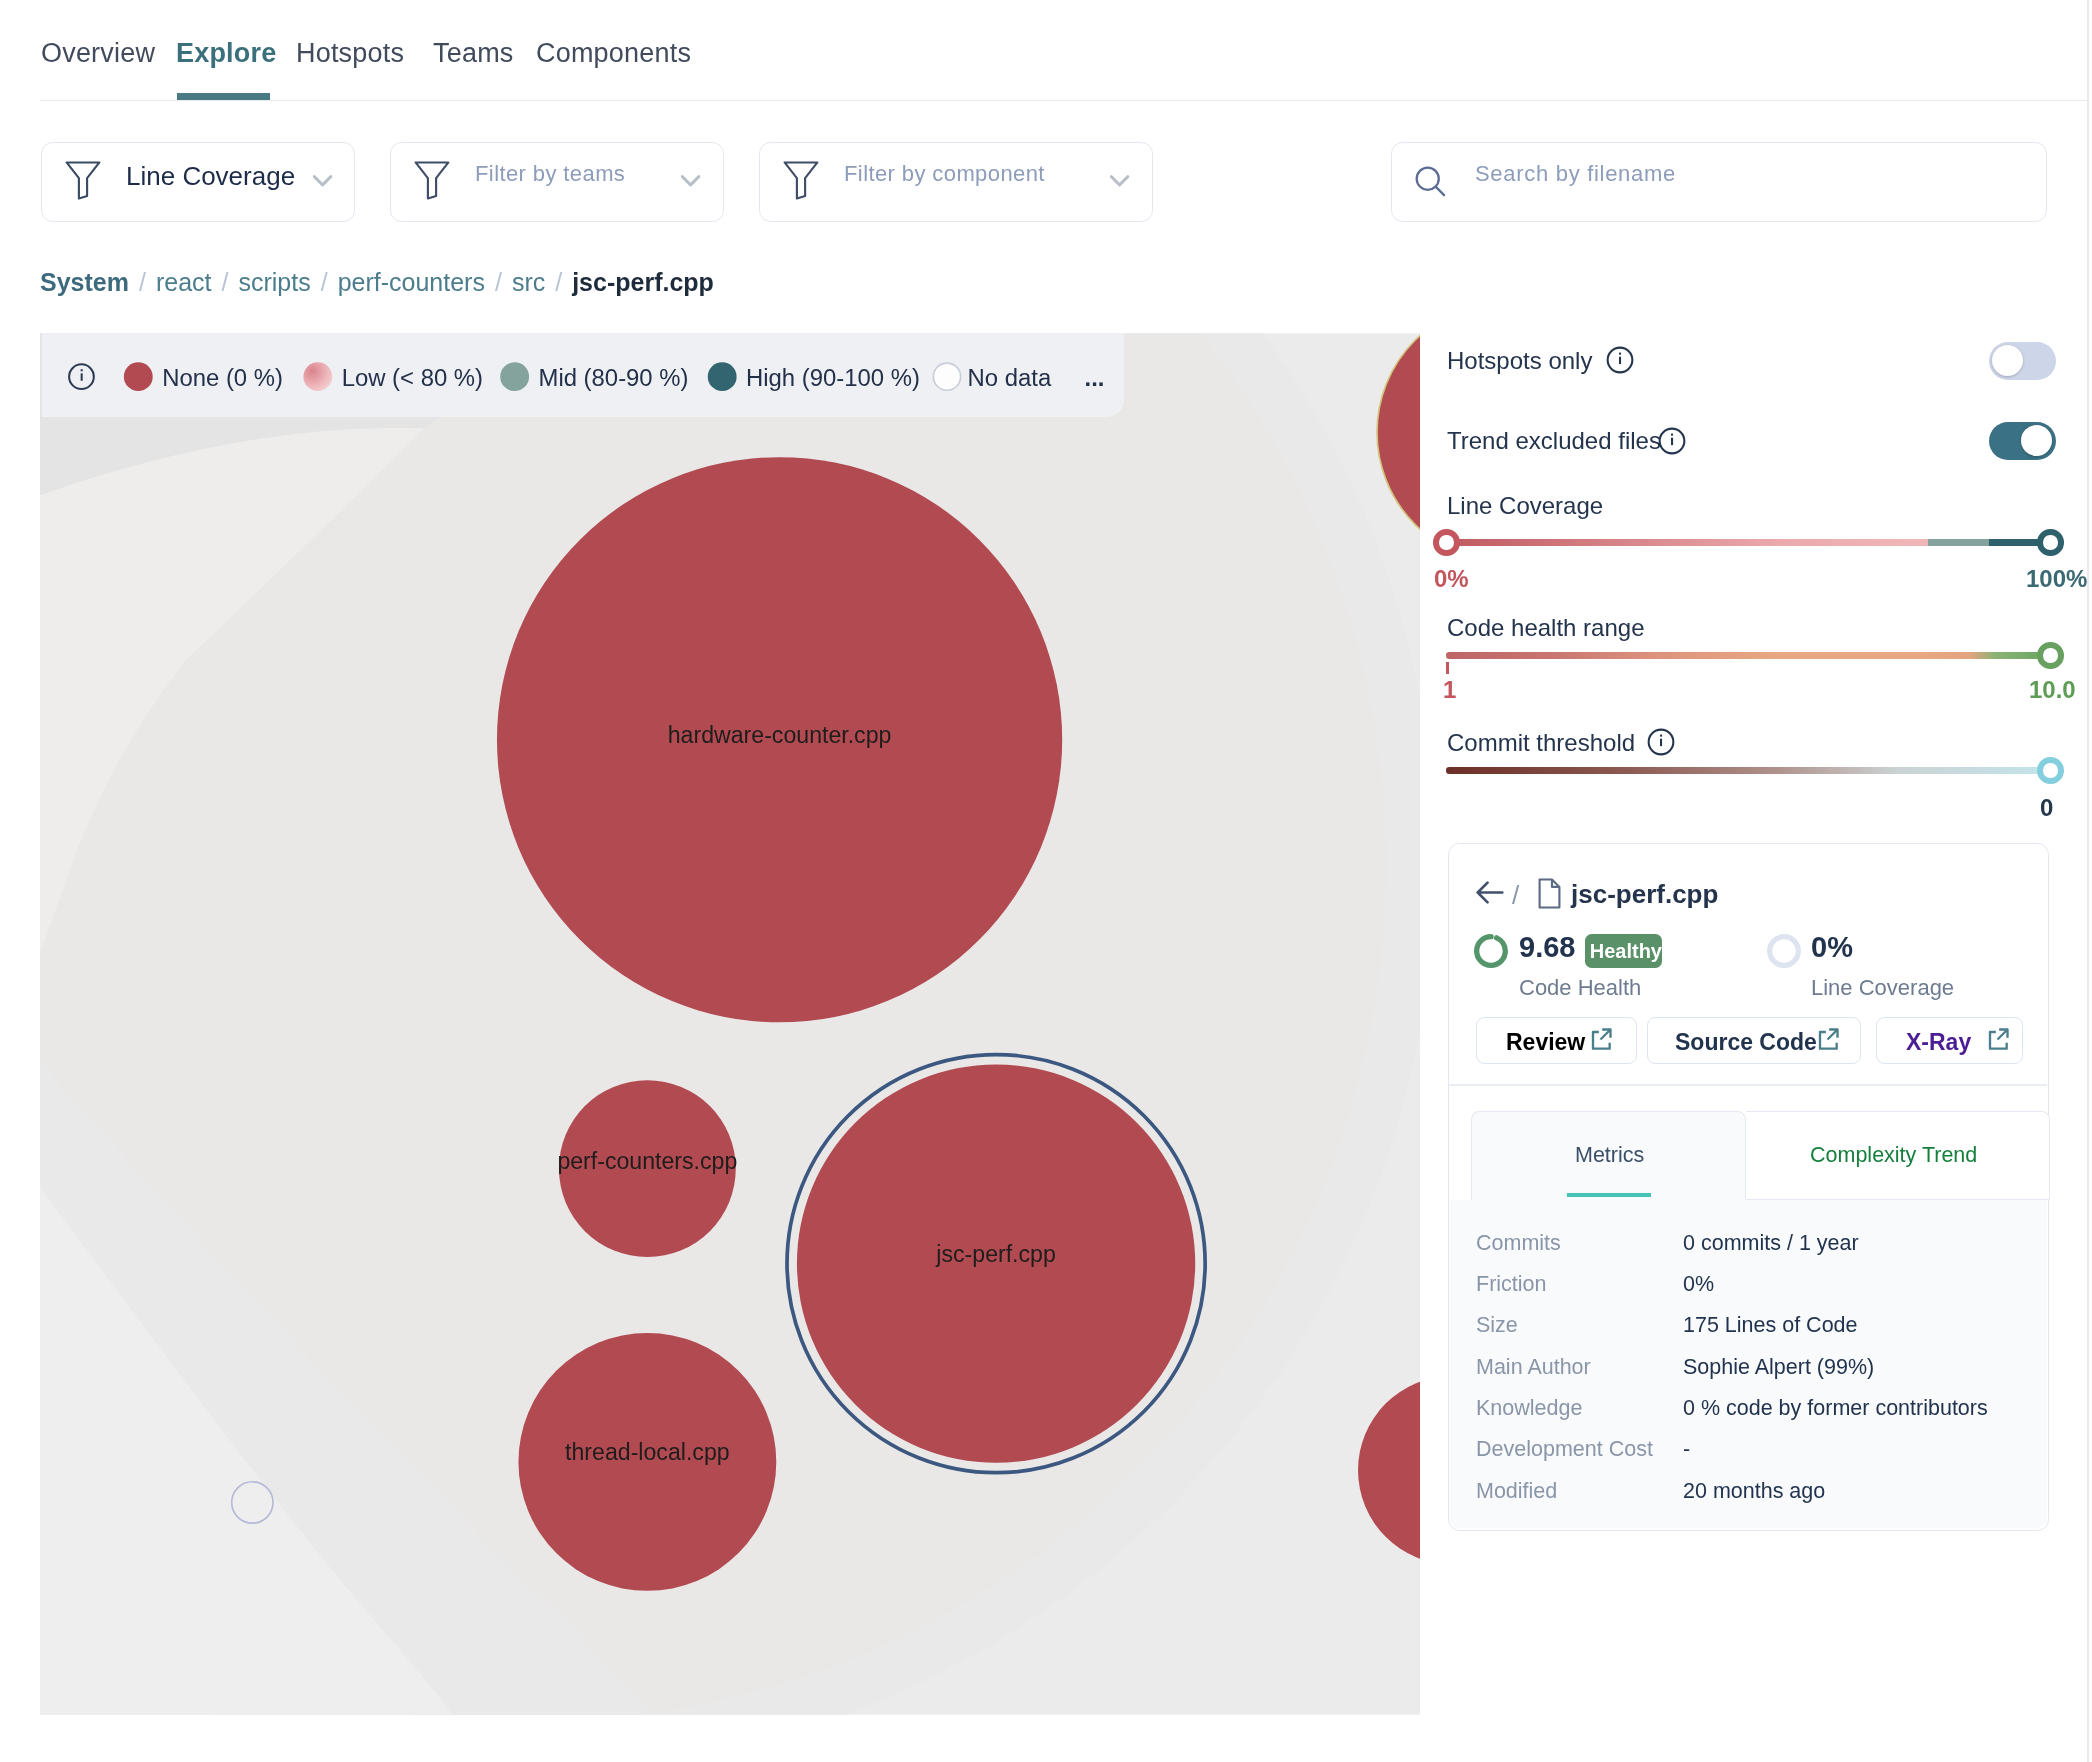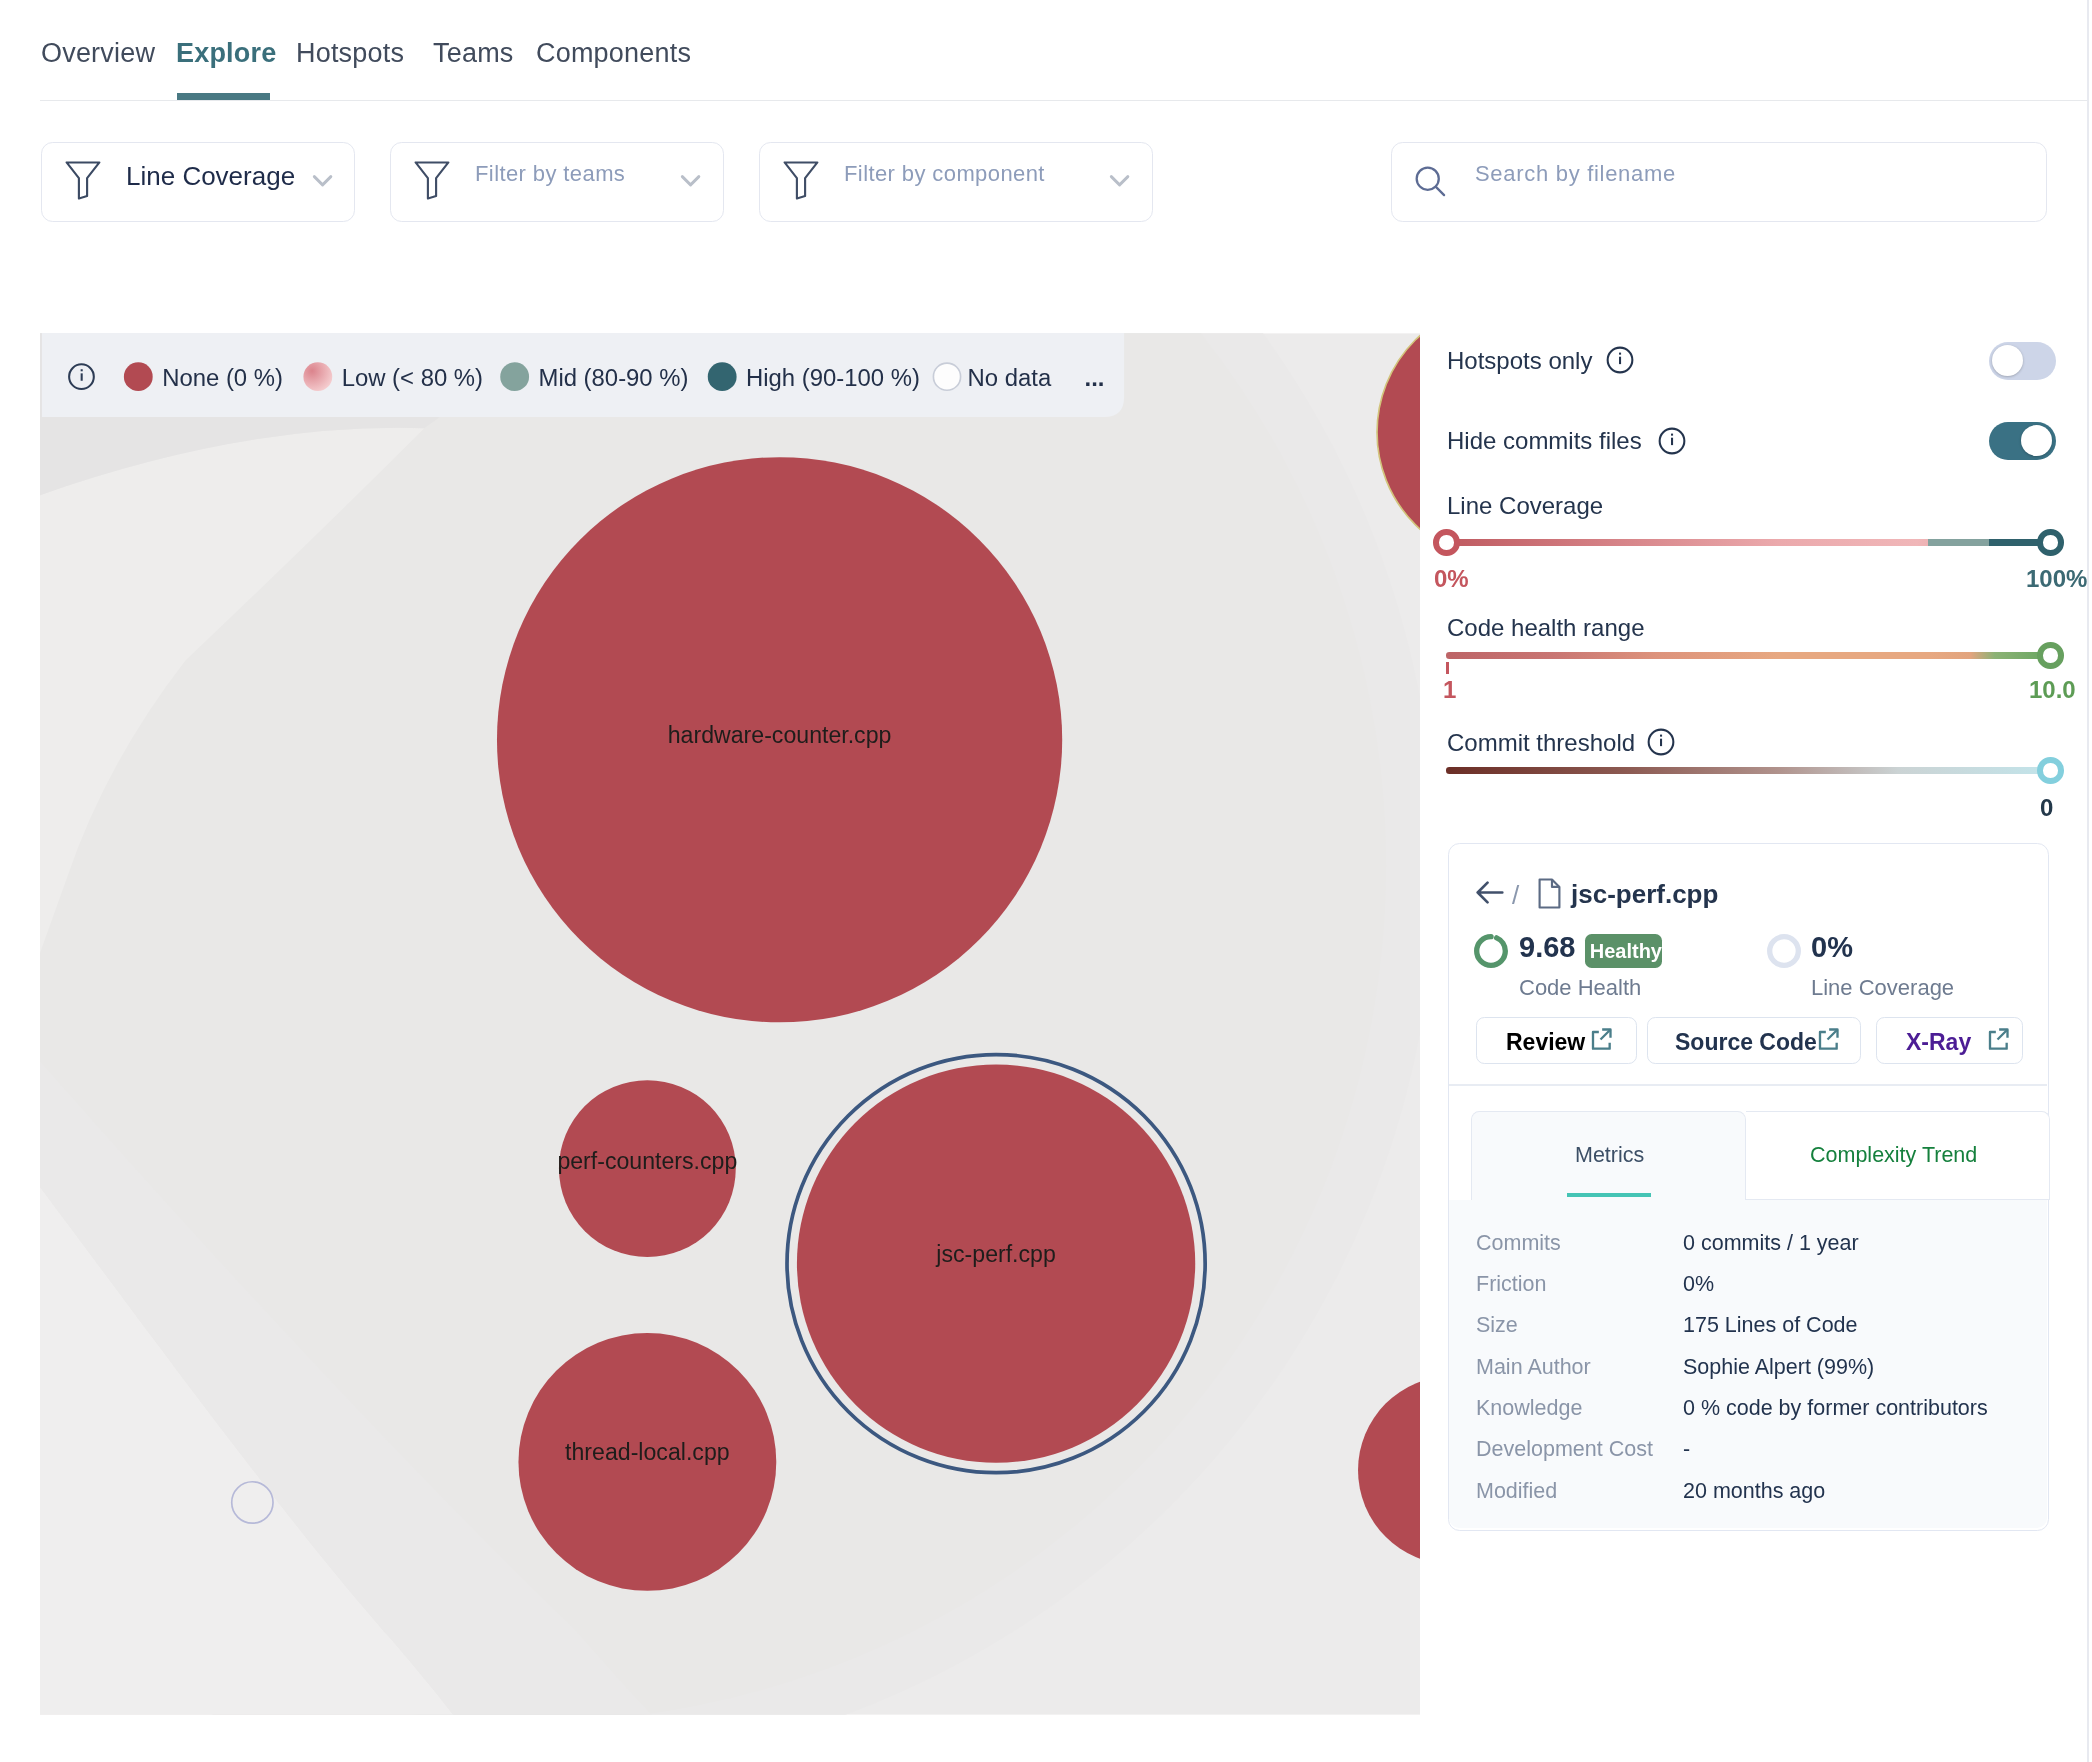--- a/index.html
+++ b/index.html
@@ -82,20 +82,21 @@
   <svg class="abs chev" style="left:1108px; top:170px;" width="23" height="21.5" viewBox="0 0 26 26">
       <path d="M 4 8 L 14 18 L 24 8" fill="none" stroke="#b9bfc9" stroke-width="3.5" stroke-linecap="round" stroke-linejoin="round"></path>
     </svg>
 
   <svg class="abs" style="left:1413px; top:164px;" width="36" height="36" viewBox="0 0 44 44">
       <circle cx="18" cy="18" r="13.5" fill="none" stroke="#5d6c94" stroke-width="2.8"></circle>
       <line x1="28" y1="28" x2="38" y2="38" stroke="#5d6c94" stroke-width="2.8" stroke-linecap="round"></line>
     </svg>
   <div class="fplace" style="left:1475px; top:161px; letter-spacing:0.7px;">Search by filename</div>
 
+  <div class="crumb"><span class="root">System</span><span class="sep">/</span>react<span class="sep">/</span>scripts<span class="sep">/</span>perf-counters<span class="sep">/</span>src<span class="sep">/</span><span class="file">jsc-perf.cpp</span></div>
 
   <svg class="abs" style="left:40px; top:333px;" width="1380" height="1382" viewBox="0 0 1670 1672">
     <defs>
       <clipPath id="chartclip">
           <rect x="0" y="0" width="1670" height="1672"></rect>
         </clipPath>
       <radialGradient id="lowgrad" cx="35%" cy="35%" r="75%">
         <stop offset="0%" stop-color="#dd8790"></stop>
           <stop offset="100%" stop-color="#f6d2d4"></stop>
       </radialGradient>
@@ -150,21 +151,21 @@
     <text x="855" y="64" font-size="29" fill="#233049">High (90-100 %)</text>
     <circle cx="1099" cy="53" r="16.5" fill="#fdfdfd" stroke="#c8cdd8" stroke-width="2"></circle>
     <text x="1124" y="64" font-size="29" fill="#233049">No data</text>
     <text x="1266" y="64" font-size="29" font-weight="bold" fill="#233049">...</text>
   </svg>
 
   <div class="rp-label" style="left:1447px; top:347px;">Hotspots only</div>
   <div class="toggle" style="left:1989px; top:342px; background:#cdd5e8;">
       <div class="knob" style="left:3.3px;"></div>
     </div>
-  <div class="rp-label" style="left:1447px; top:427px;">Hide commits files</div>
+  <div class="rp-label" style="left:1447px; top:427px;">Trend excluded files</div>
   <div class="toggle" style="left:1989px; top:422px; background:#3a7184;">
       <div class="knob" style="left:32px;"></div>
     </div>
 
   <div class="rp-label" style="left:1447px; top:492px;">Line Coverage</div>
   <div class="track" style="top:539px; background:linear-gradient(90deg,#bf5a60 0%,#eba9ac 55%,#f0b6b8 78%,#eeb3b5 80%,#84a29e 80%,#84a29e 90%,#2f616c 90%,#2f616c 100%);"></div>
   <div class="handle" style="left:1433px; top:529px; border:6.6px solid #c4565e;"></div>
   <div class="handle" style="left:2037px; top:529px; border:6.6px solid #2f616c;"></div>
   <div class="slbl" style="left:1434px; top:565px; color:#c4565e;">0%</div>
   <div class="slbl" style="left:2026px; top:565px; color:#3c6a74;">100%</div>

